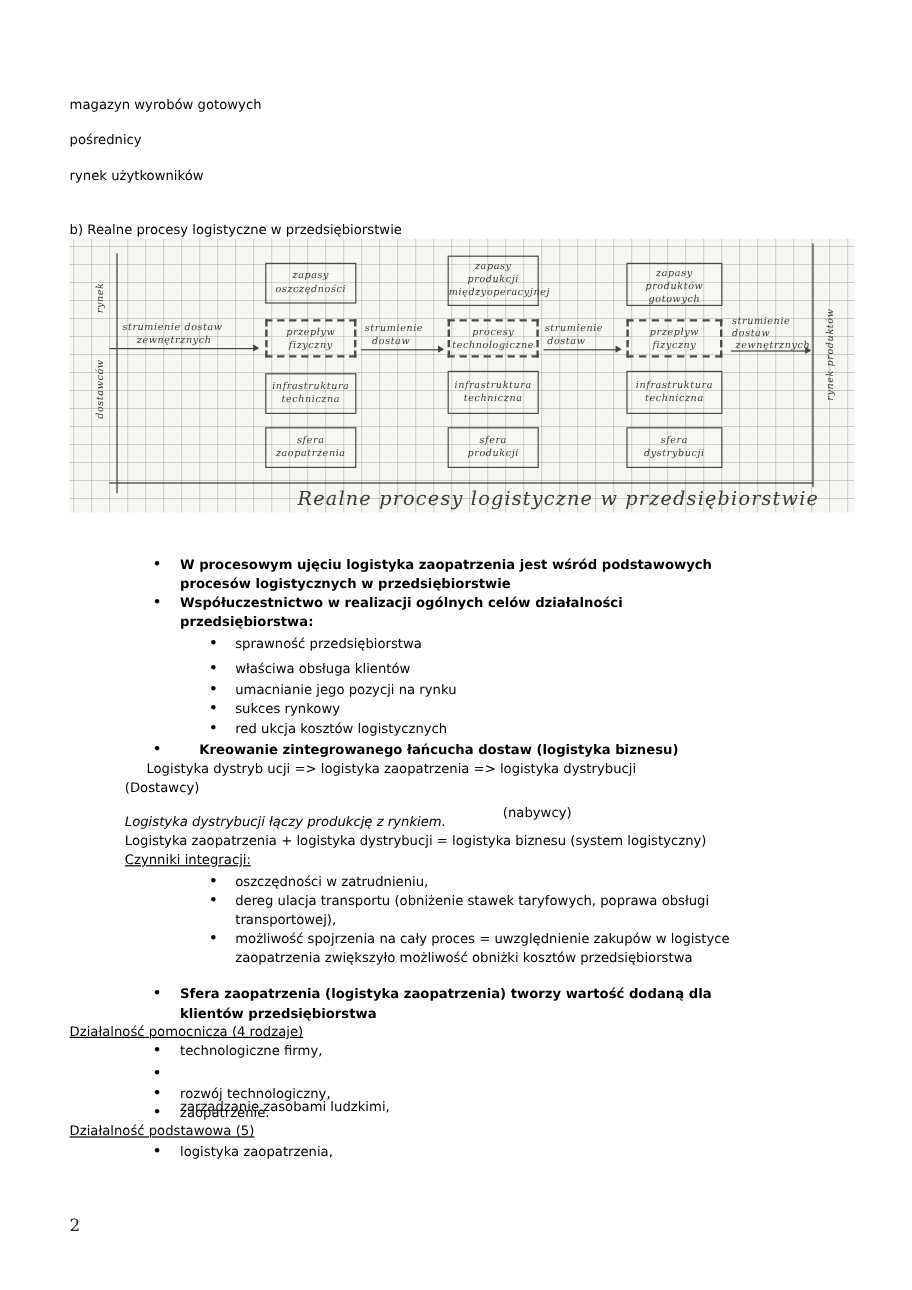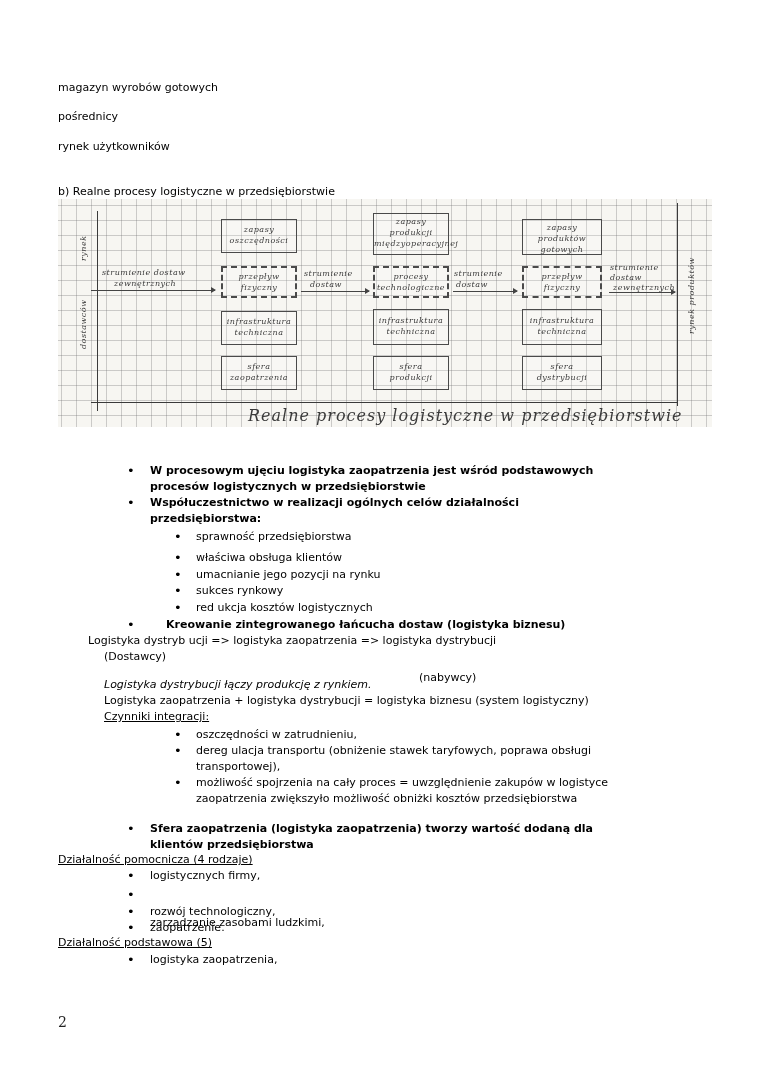--- a/index.html
+++ b/index.html
@@ -161,21 +161,21 @@
 <span class="bullet" style="left:174px; top:567px;">•</span>
 <div class="abs plain" style="left:196px; top:567px;">umacnianie jego pozycji na rynku</div>
 <span class="bullet" style="left:174px; top:583px;">•</span>
 <div class="abs plain" style="left:196px; top:583px;">sukces rynkowy</div>
 <span class="bullet" style="left:174px; top:600px;">•</span>
 <div class="abs plain" style="left:196px; top:600px;">red ukcja kosztów logistycznych</div>
 
 <span class="bullet" style="left:127px; top:617px;">•</span>
 <div class="abs plain bold" style="left:166px; top:617px;">Kreowanie zintegrowanego łańcucha dostaw (logistyka biznesu)</div>
 
-<div class="abs plain" style="left:88px; top:633px;">Logistyka dystryb ucji =&gt; logistyka zaopatrzenia =&gt; logistyka dystrybucji</div>
+<div class="abs plain" style="left:122px; top:633px;">Logistyka dystryb ucji =&gt; logistyka zaopatrzenia =&gt; logistyka dystrybucji</div>
 <div class="abs plain" style="left:104px; top:649px;">(Dostawcy)</div>
 <div class="abs plain" style="left:419px; top:670px;">(nabywcy)</div>
 
 <div class="abs plain ital" style="left:104px; top:677px;">Logistyka dystrybucji łączy produkcję z rynkiem.</div>
 <div class="abs plain" style="left:104px; top:693px;">Logistyka zaopatrzenia + logistyka dystrybucji = logistyka biznesu (system logistyczny)</div>
 <div class="abs plain ul" style="left:104px; top:709px;">Czynniki integracji:</div>
 
 <span class="bullet" style="left:174px; top:727px;">•</span>
 <div class="abs plain" style="left:196px; top:727px;">oszczędności w zatrudnieniu,</div>
 <span class="bullet" style="left:174px; top:743px;">•</span>
@@ -184,21 +184,21 @@
 <span class="bullet" style="left:174px; top:775px;">•</span>
 <div class="abs plain" style="left:196px; top:775px;">możliwość spojrzenia na cały proces = uwzględnienie zakupów w logistyce</div>
 <div class="abs plain" style="left:196px; top:791px;">zaopatrzenia zwiększyło możliwość obniżki kosztów przedsiębiorstwa</div>
 
 <span class="bullet" style="left:127px; top:821px;">•</span>
 <div class="abs plain bold" style="left:150px; top:821px;">Sfera zaopatrzenia (logistyka zaopatrzenia) tworzy wartość dodaną dla</div>
 <div class="abs plain bold" style="left:150px; top:837px;">klientów przedsiębiorstwa</div>
 
 <div class="abs plain ul" style="left:58px; top:852px;">Działalność pomocnicza (4 rodzaje)</div>
 <span class="bullet" style="left:127px; top:868px;">•</span>
-<div class="abs plain" style="left:150px; top:868px;">logistycznych firmy,</div>
+<div class="abs plain" style="left:150px; top:868px;">technologiczne firmy,</div>
 <span class="bullet" style="left:127px; top:887px;">•</span>
 <div class="abs plain" style="left:150px; top:887px;margin-top:28px;">zarządzanie zasobami ludzkimi,</div>
 <span class="bullet" style="left:127px; top:904px;">•</span>
 <div class="abs plain" style="left:150px; top:904px;">rozwój technologiczny,</div>
 <span class="bullet" style="left:127px; top:920px;">•</span>
 <div class="abs plain" style="left:150px; top:920px;">zaopatrzenie.</div>
 
 <div class="abs plain ul" style="left:58px; top:935px;">Działalność podstawowa (5)</div>
 <span class="bullet" style="left:127px; top:952px;">•</span>
 <div class="abs plain" style="left:150px; top:952px;">logistyka zaopatrzenia,</div>

